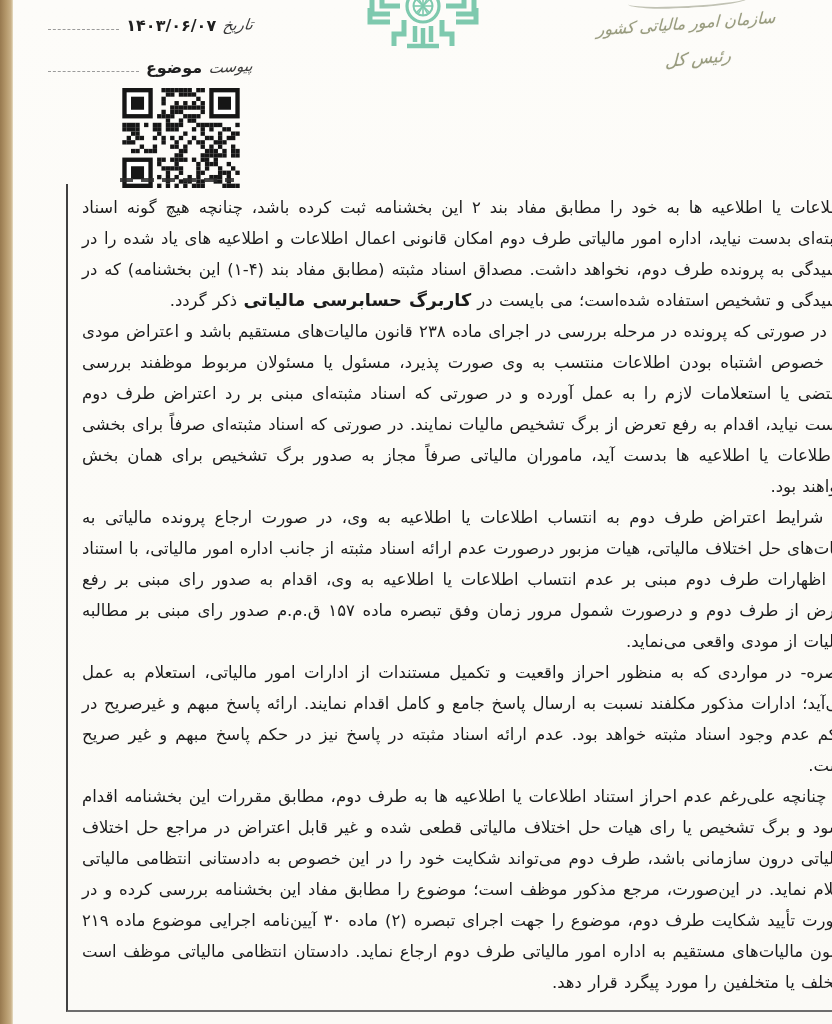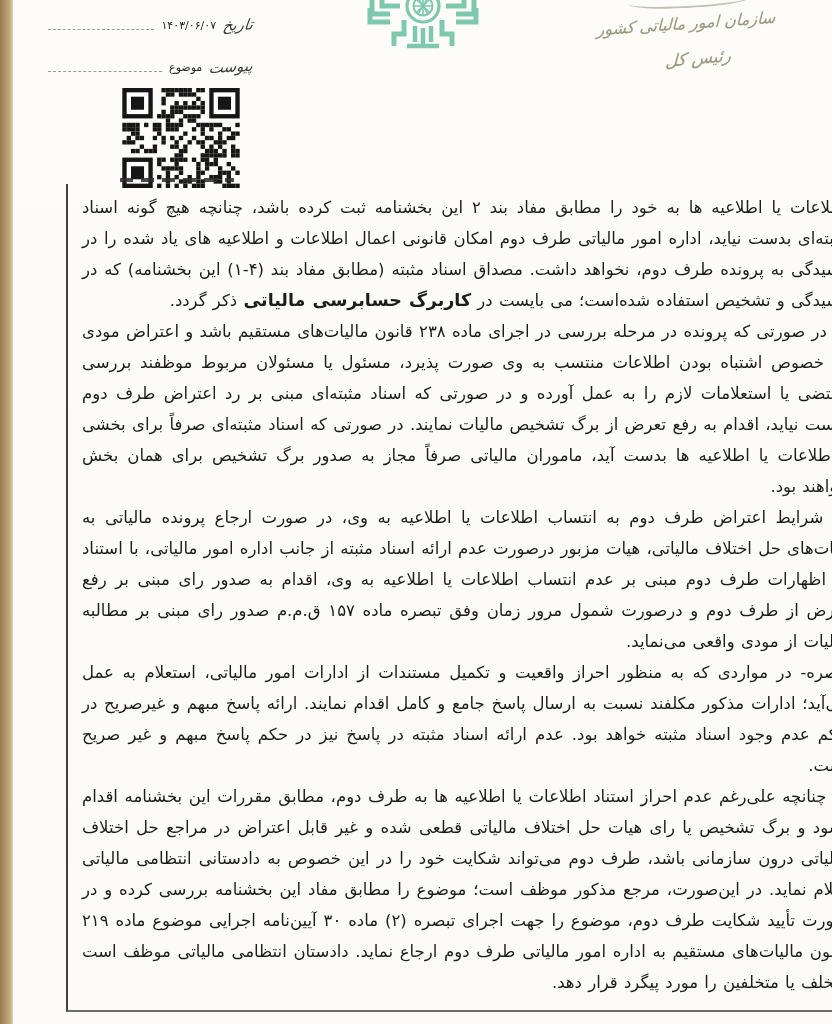--- a/index.html
+++ b/index.html
@@ -59,21 +59,21 @@
   .meta{
     position:absolute;left:48px;top:4px;width:205px;
     direction:rtl;
   }
   .meta-row{display:flex;align-items:center;height:42px;gap:7px;}
   .meta-label{
     font-size:15px;color:#3a3a3a;font-style:italic;
     transform:skewX(-10deg) rotate(-3deg);
     white-space:nowrap;
   }
-  .meta-value{font-size:11px;font-weight:normal;color:#1f1f1f;white-space:nowrap;}
+  .meta-value{font-size:16px;font-weight:bold;color:#1f1f1f;white-space:nowrap;}
   .meta-dash{flex:1;height:0;border-bottom:1.6px dashed #9b9b9b;margin-top:9px;}
   
   .qr{
     position:absolute;left:122px;top:88px;width:118px;height:100px;
   }
   
   .doc-box{
     position:absolute;left:66px;top:184px;width:796px;height:828px;
     box-sizing:border-box;
     border-left:2px solid #414141;

